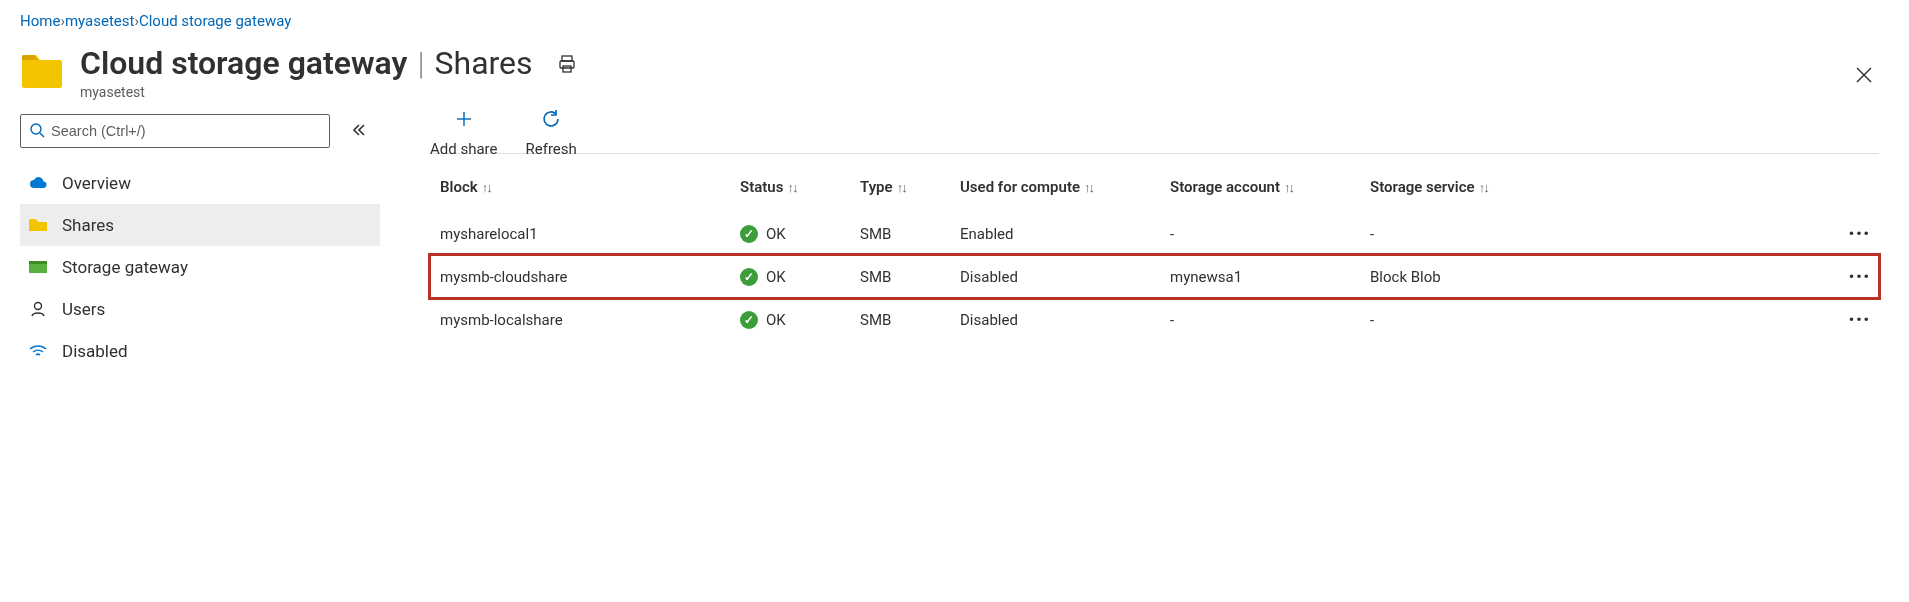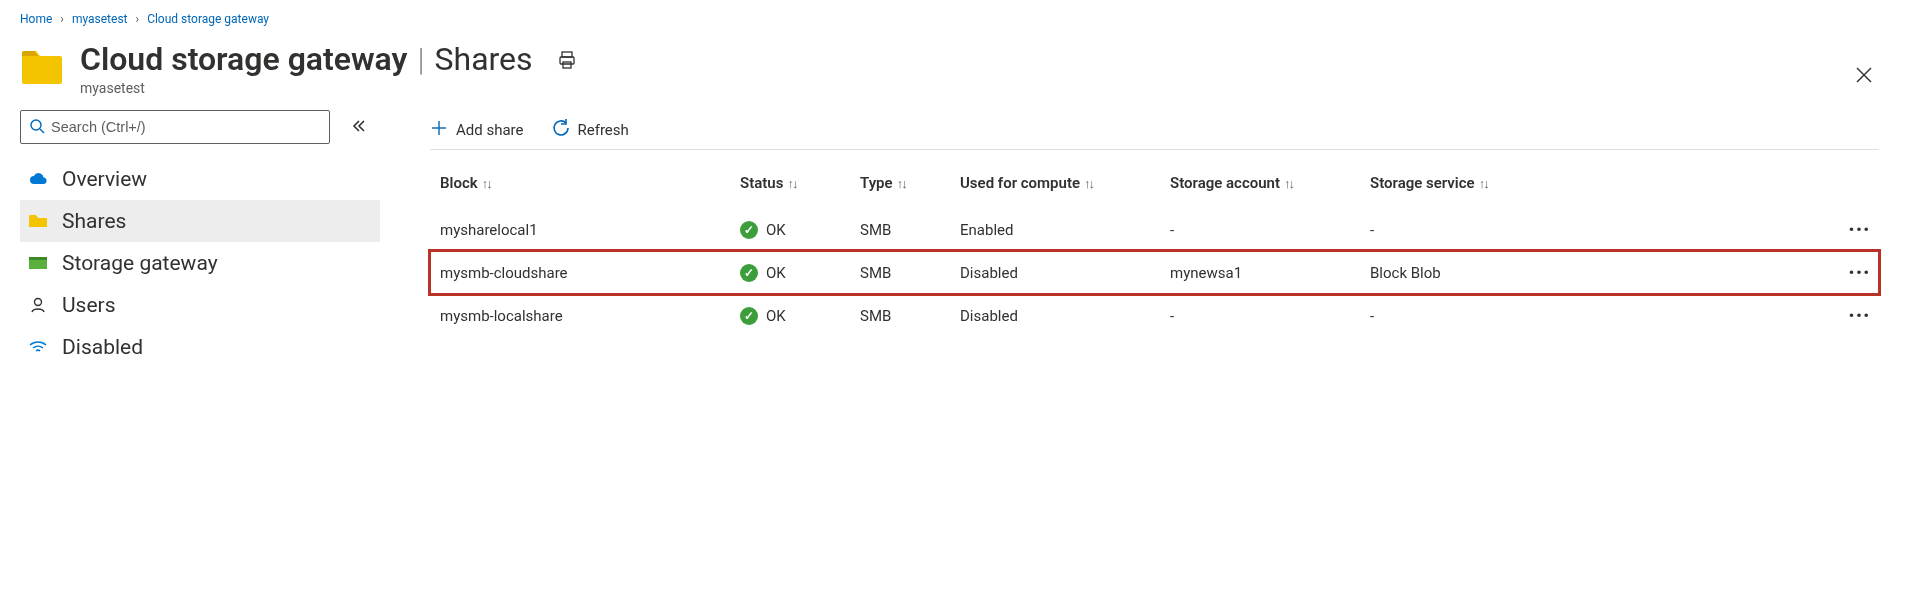--- a/index.html
+++ b/index.html
@@ -11,23 +11,23 @@
     width: 1909px;
     height: 602px;
     overflow: hidden;
   }
   a { color: #0067b8; text-decoration: none; }
 
   
   .breadcrumb {
     display: flex;
     align-items: center;
-    gap: 8px;
+    gap: 0;
     padding: 12px 20px 4px 20px;
-    font-size: 12px;
+    font-size: 15px;
   }
   .breadcrumb .crumb { color: #0067b8; }
   .breadcrumb .chev { color: #605e5c; }
 
   
   .page-header {
     display: flex;
     align-items: flex-start;
     padding: 10px 20px 0 20px;
   }
@@ -105,21 +105,21 @@
   .search-box input::placeholder { color: #605e5c; }
   .collapse-btn { cursor: pointer; color: #323130; padding: 4px; }
 
   .nav-list {}
   .nav-item {
     display: flex;
     align-items: center;
     gap: 14px;
     height: 42px;
     padding: 0 12px 0 8px;
-    font-size: 21px;
+    font-size: 17px;
     cursor: pointer;
   }
   .nav-item .nav-icon { width: 20px; display:flex; justify-content:center; }
   .nav-item.active { background: #ededed; }
 
   
   .main {
     flex: 1;
     padding: 0 30px 0 50px;
   }
@@ -131,20 +131,21 @@
     border-bottom: 1px solid #e1dfdd;
     margin-bottom: 8px;
   }
   .tbtn {
     display: flex;
     align-items: center;
     gap: 8px;
     font-size: 15px;
     color: #323130;
     cursor: pointer;
+    flex-direction: column;
   }
   .tbtn .ic { color: #0067b8; }
 
   table {
     width: 100%;
     border-collapse: collapse;
   }
   th {
     text-align: left;
     font-weight: 600;

